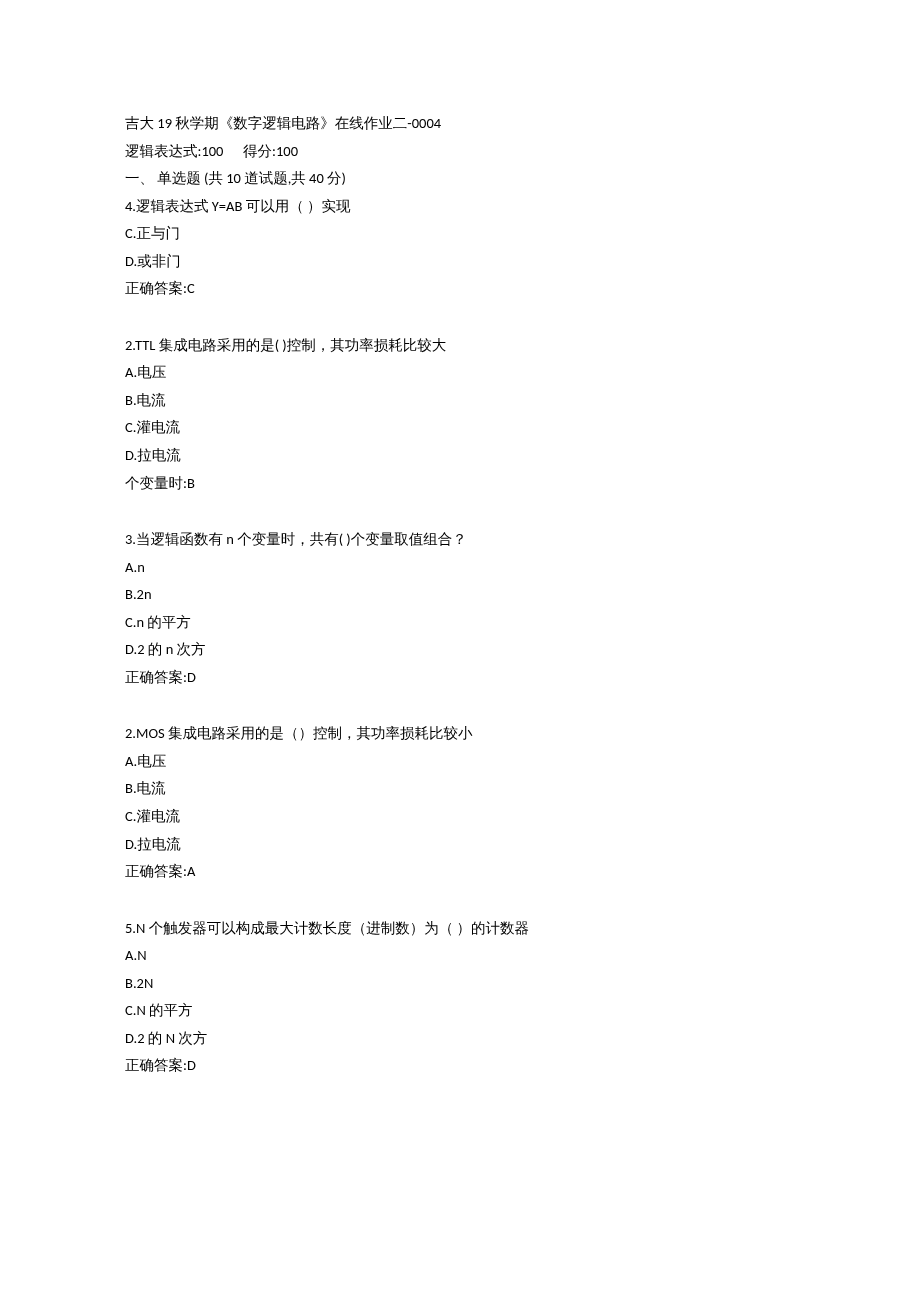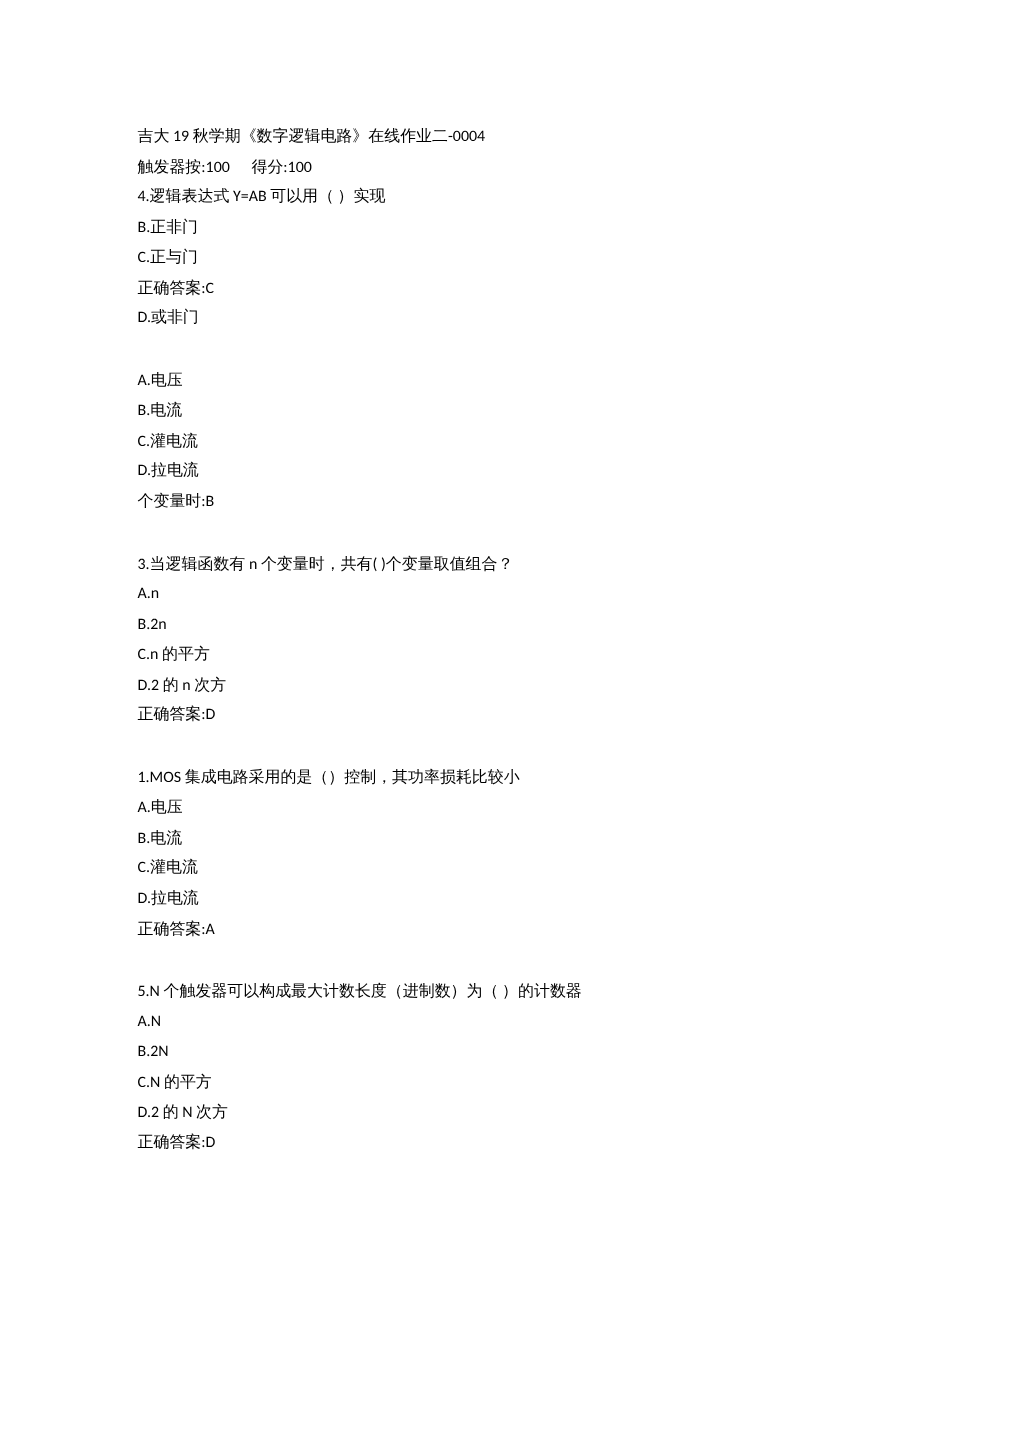--- a/index.html
+++ b/index.html
@@ -17,52 +17,53 @@
     padding: 110px 72px 50px 125px;
   }
   .line { white-space: pre-wrap; }
   .spacer { height: 2.0em; }
 </style>
 </head>
 <body>
 
 <div class="page">
   <div class="line">吉大 19 秋学期《数字逻辑电路》在线作业二-0004</div>
-  <div class="line">触发器按:100      得分:100</div>
+  <div class="line">逻辑表达式:100      得分:100</div>
+  <div class="line">一、 单选题 (共 10 道试题,共 40 分)</div>
 
   <div>
     <div class="line">4.逻辑表达式 Y=AB 可以用（ ）实现</div>
-    <div class="line">B.正非门</div>
     <div class="line">C.正与门</div>
+    <div class="line">D.或非门</div>
     <div class="line">正确答案:C</div>
-    <div class="line">D.或非门</div>
   </div>
   <div class="spacer"></div>
 
   <div>
+    <div class="line">2.TTL 集成电路采用的是( )控制，其功率损耗比较大</div>
     <div class="line">A.电压</div>
     <div class="line">B.电流</div>
     <div class="line">C.灌电流</div>
     <div class="line">D.拉电流</div>
     <div class="line">个变量时:B</div>
   </div>
   <div class="spacer"></div>
 
   <div>
     <div class="line">3.当逻辑函数有 n 个变量时，共有( )个变量取值组合？</div>
     <div class="line">A.n</div>
     <div class="line">B.2n</div>
     <div class="line">C.n 的平方</div>
     <div class="line">D.2 的 n 次方</div>
     <div class="line">正确答案:D</div>
   </div>
   <div class="spacer"></div>
 
   <div>
-    <div class="line">1.MOS 集成电路采用的是（）控制，其功率损耗比较小</div>
+    <div class="line">2.MOS 集成电路采用的是（）控制，其功率损耗比较小</div>
     <div class="line">A.电压</div>
     <div class="line">B.电流</div>
     <div class="line">C.灌电流</div>
     <div class="line">D.拉电流</div>
     <div class="line">正确答案:A</div>
   </div>
   <div class="spacer"></div>
 
   <div>
     <div class="line">5.N 个触发器可以构成最大计数长度（进制数）为（ ）的计数器</div>

